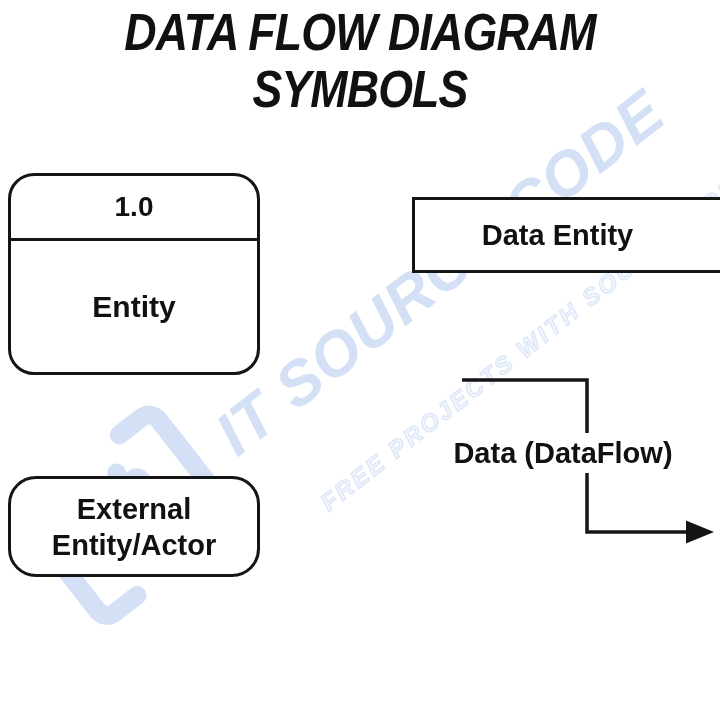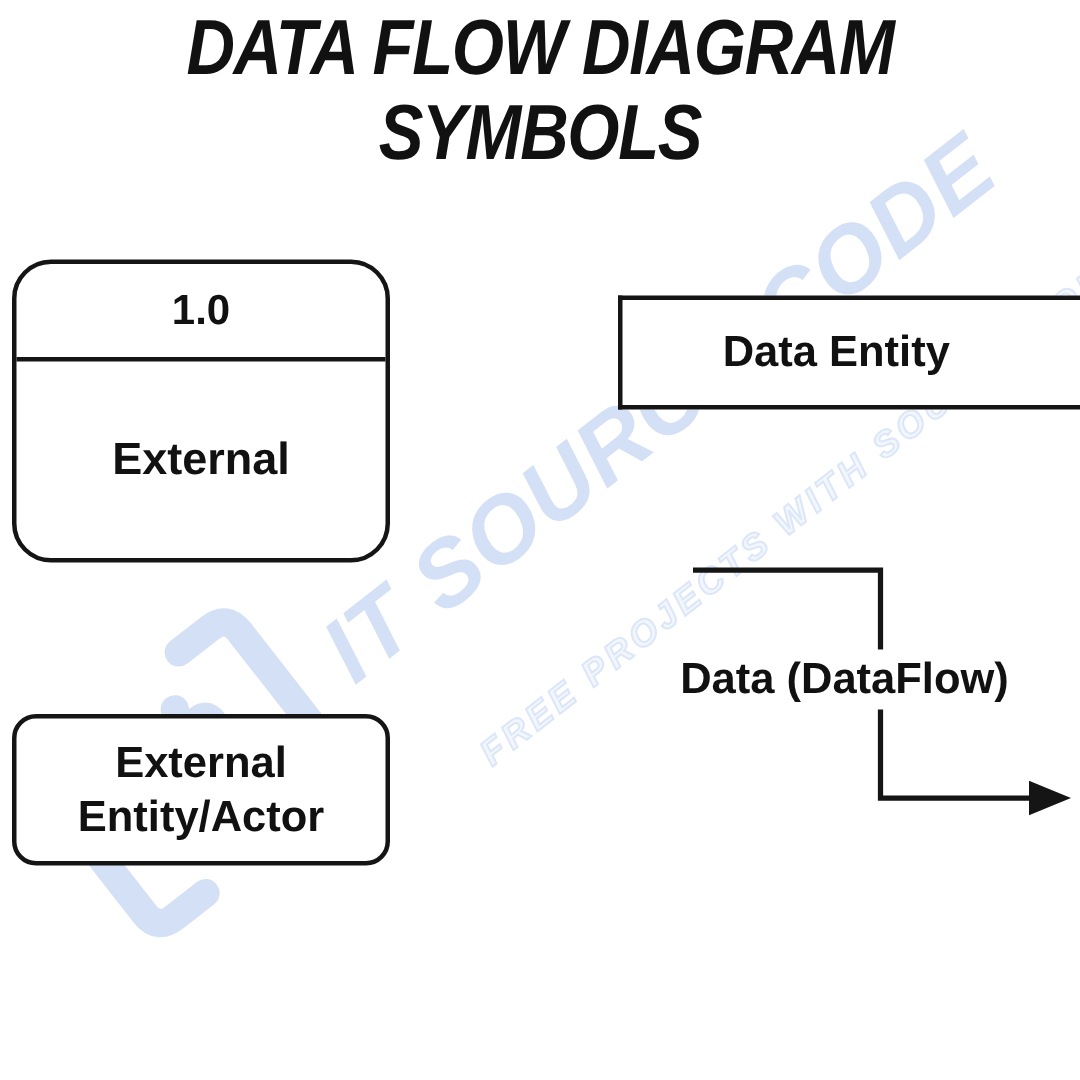--- a/index.html
+++ b/index.html
@@ -52,21 +52,21 @@
 
   .datastore-box{
     left:412px;top:197px;width:314px;height:76px;
     border-right:none;
     display:flex;align-items:center;justify-content:center;
     padding-right:26px;
     font-size:29px;font-weight:bold;color:#111;
   }
 
   .external-box{
-    left:8px;top:476px;width:252px;height:101px;border-radius:16px;
+    left:8px;top:476px;width:252px;height:101px;border-radius:28px;
     display:flex;align-items:center;justify-content:center;text-align:center;
     font-size:29px;font-weight:bold;color:#111;line-height:36px;
     padding:14px 10px;
   }
 
   .arrow-svg{position:absolute;left:0;top:0;z-index:3;}
 
   .dataflow-label{
     position:absolute;left:445px;top:433px;width:236px;height:40px;z-index:4;
     background:#fff;display:flex;align-items:center;justify-content:center;
@@ -93,21 +93,21 @@
   <div class="wm-tagline">FREE PROJECTS WITH SOURCE CODES</div>
 </div>
 
 <div class="title">
   <div>DATA FLOW DIAGRAM</div>
   <div>SYMBOLS</div>
 </div>
 
 <div class="shape process-box">
   <div class="process-top">1.0</div>
-  <div class="process-bottom">External</div>
+  <div class="process-bottom">Entity</div>
 </div>
 
 <div class="shape datastore-box">
   <span>Data Entity</span>
 </div>
 
 <div class="shape external-box">
   <span>External Entity/Actor</span>
 </div>
 

